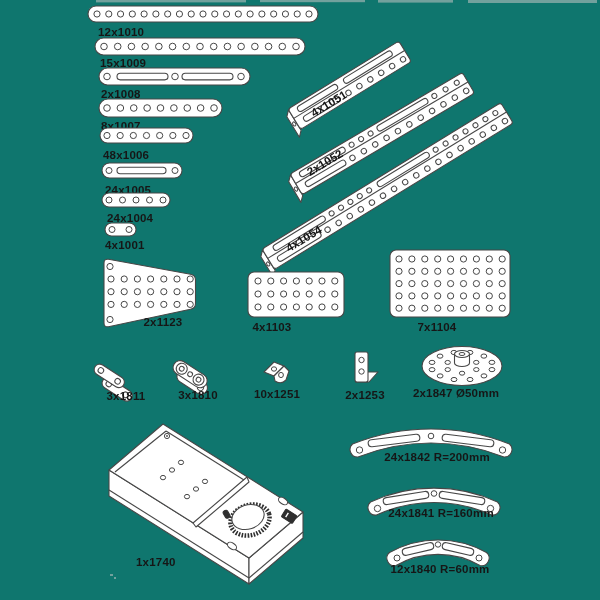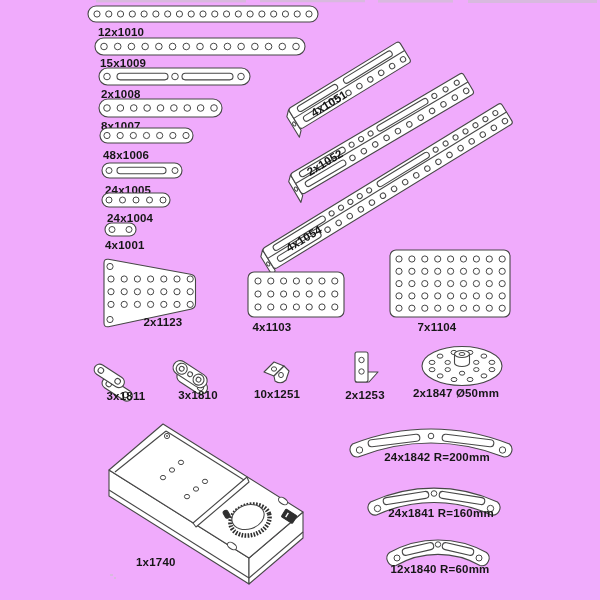--- a/index.html
+++ b/index.html
@@ -1,16 +1,16 @@
 <!DOCTYPE html>
 <html><head>
 <meta charset="utf-8">
 <style>
   html,body{margin:0;padding:0;background:#ffffff;}
-  .canvas{position:relative;width:600px;height:600px;background:#f0abfc;overflow:hidden;}
+  .canvas{position:relative;width:600px;height:600px;background:#0f766e;overflow:hidden;}
   svg{position:absolute;top:0;left:0;}
   .part{fill:#ffffff;stroke:#474747;stroke-width:1.1;stroke-linejoin:round;}
   .hole{fill:#ffffff;stroke:#474747;stroke-width:1;}
   .ln{stroke:#474747;stroke-width:1.1;fill:none;stroke-linejoin:round;}
   .lbl{font:700 11.5px "Liberation Sans", sans-serif;fill:#161616;letter-spacing:.2px;}
   .dark{fill:#2f2f2f;stroke:#2f2f2f;}
   .faint{fill:#c4c4c4;opacity:.55;}
 </style>
 </head>
 <body>

